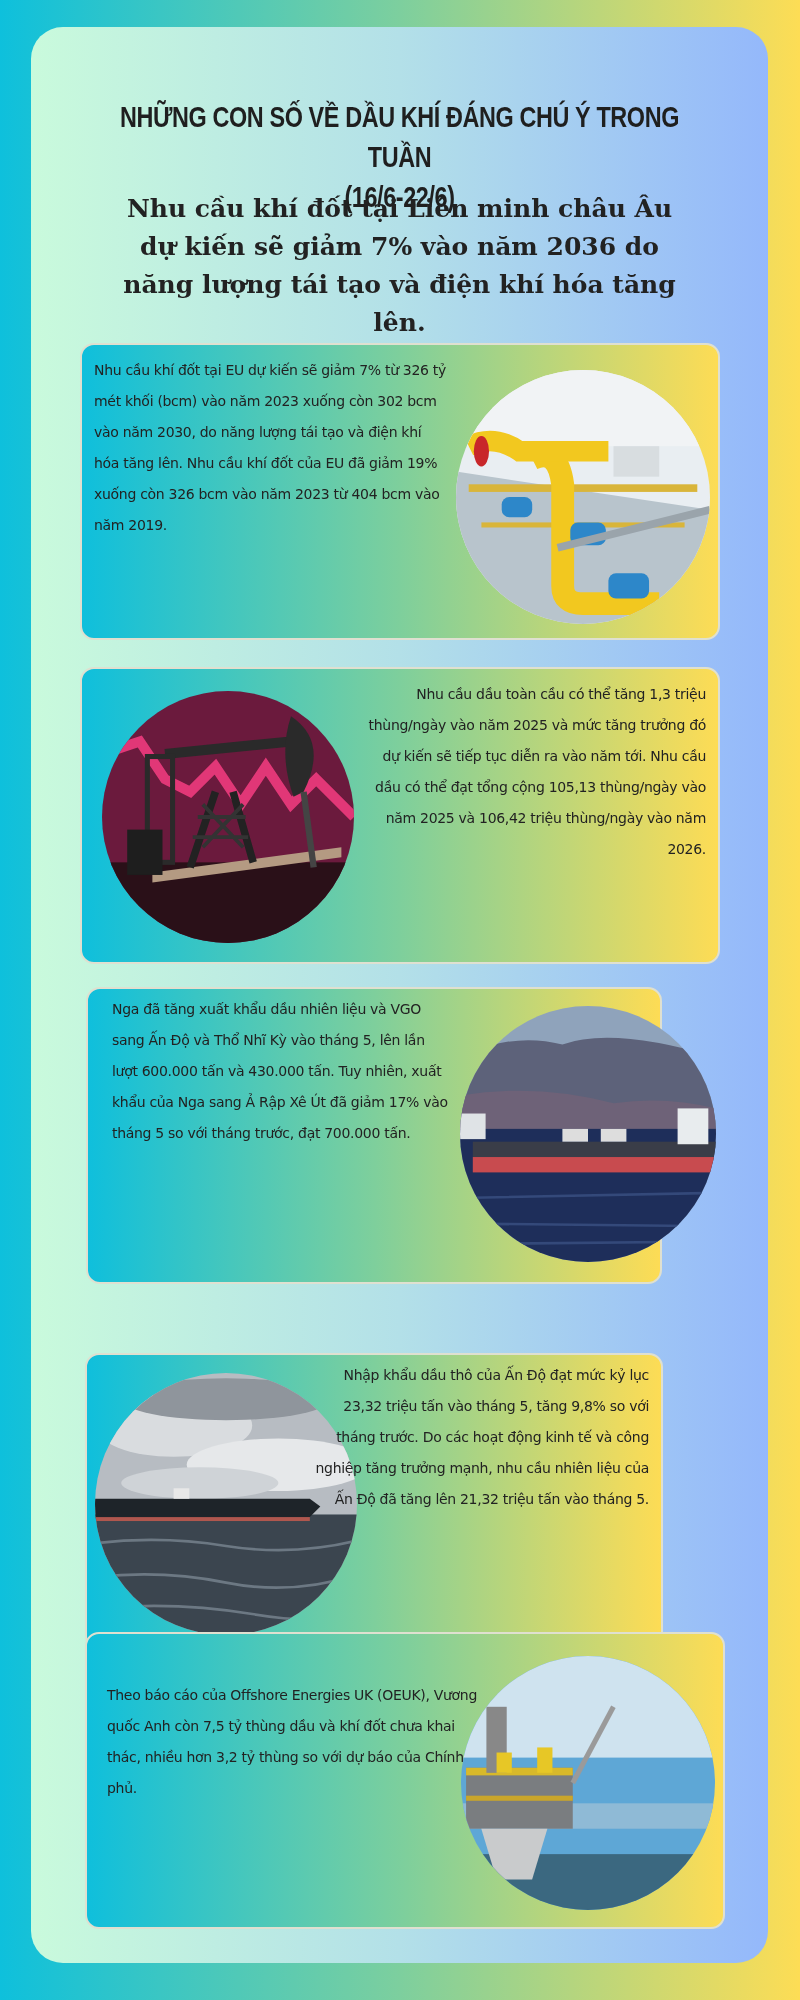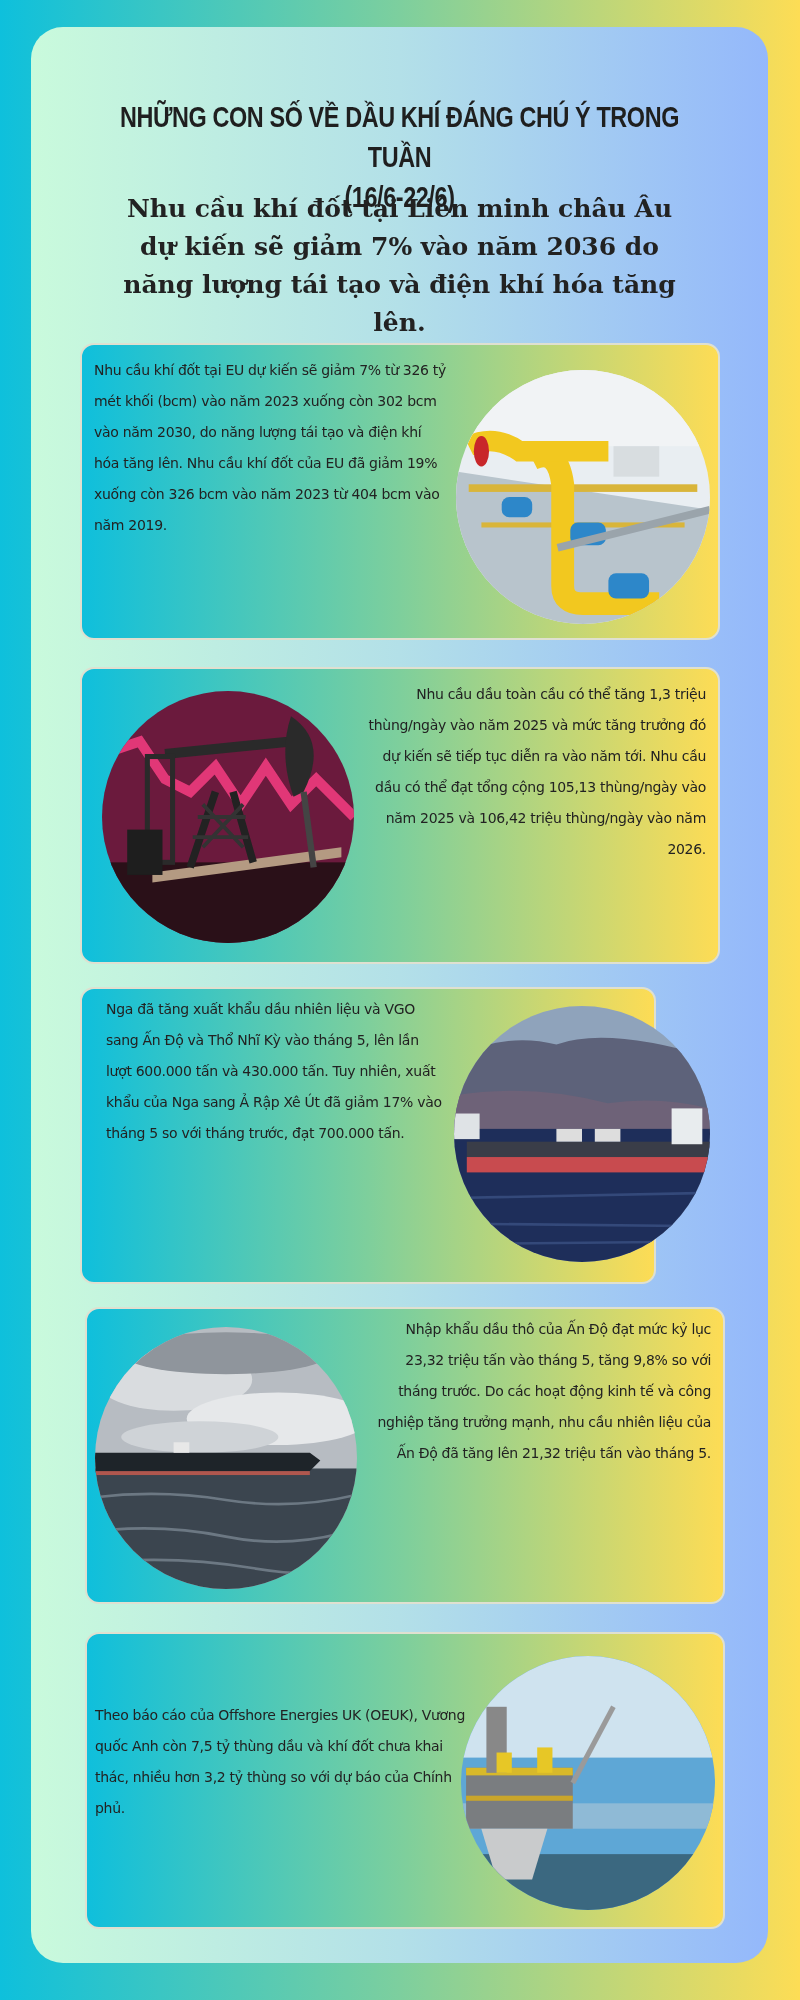--- a/index.html
+++ b/index.html
@@ -94,59 +94,59 @@
       <path d="M25 25 L75 20" stroke="#2a2a2a" stroke-width="4"></path>
       <path d="M75 10 Q90 20 80 40 L76 42 Q70 25 75 10Z" fill="#2a2a2a"></path>
       <rect x="18" y="26" width="10" height="42" fill="none" stroke="#2a2a2a" stroke-width="2"></rect>
       <path d="M80 40 L84 70" stroke="#444" stroke-width="2.5"></path>
       <rect x="10" y="55" width="14" height="18" fill="#1e1e1e"></rect>
     </svg>
   </div>
   <div class="text right" style="right:12px; top:10px; width:345px;margin-left:12px;">Nhu cầu dầu toàn cầu có thể tăng 1,3 triệu thùng/ngày vào năm 2025 và mức tăng trưởng đó dự kiến sẽ tiếp tục diễn ra vào năm tới. Nhu cầu dầu có thể đạt tổng cộng 105,13 thùng/ngày vào năm 2025 và 106,42 triệu thùng/ngày vào năm 2026.</div>
 </div>
 
-<div class="card" style="left:80px; top:987px; width:576px; height:297px;padding-left:32px;">
+<div class="card" style="left:86px; top:987px; width:576px; height:297px;padding-left:32px;">
   <div class="text" style="left:24px; top:5px; width:340px;">Nga đã tăng xuất khẩu dầu nhiên liệu và VGO sang Ấn Độ và Thổ Nhĩ Kỳ vào tháng 5, lên lần lượt 600.000 tấn và 430.000 tấn. Tuy nhiên, xuất khẩu của Nga sang Ả Rập Xê Út đã giảm 17% vào tháng 5 so với tháng trước, đạt 700.000 tấn.</div>
   <div class="photo" style="left:372px; top:17px; width:256px; height:256px;">
     <svg viewBox="0 0 100 100" preserveAspectRatio="none">
       <rect width="100" height="100" fill="#8fa3bb"></rect>
       <path d="M0 20 Q20 10 40 15 Q60 8 100 20 L100 50 L0 50Z" fill="#5d627a"></path>
       <path d="M0 35 Q30 30 60 38 Q80 35 100 40 L100 50 L0 50Z" fill="#6e6278"></path>
       <rect y="48" width="100" height="52" fill="#1e2e5a"></rect>
       <rect x="5" y="53" width="95" height="6" fill="#3a3d48"></rect>
       <rect x="5" y="59" width="95" height="6" fill="#c84b4f"></rect>
       <rect x="85" y="40" width="12" height="14" fill="#e8ecee"></rect>
       <rect x="40" y="48" width="10" height="5" fill="#ddd"></rect>
       <rect x="55" y="48" width="10" height="5" fill="#ddd"></rect>
       <rect x="0" y="42" width="10" height="10" fill="#dfe3e6"></rect>
       <path d="M0 75 L100 73 M0 85 L100 86 M0 93 L100 92" stroke="#34497a" stroke-width="1"></path>
     </svg>
   </div>
 </div>
 
-<div class="card" style="left:85px; top:1307px; width:640px; height:297px;">
+<div class="card" style="left:85px; top:1353px; width:578px; height:297px;">
   <div class="photo" style="left:8px; top:18px; width:262px; height:262px;">
     <svg viewBox="0 0 100 100" preserveAspectRatio="none">
       <rect width="100" height="100" fill="#b7bcc2"></rect>
       <ellipse cx="30" cy="20" rx="30" ry="12" fill="#d9dcdf"></ellipse>
       <ellipse cx="70" cy="35" rx="35" ry="10" fill="#e6e8ea"></ellipse>
       <ellipse cx="50" cy="10" rx="40" ry="8" fill="#8f959c"></ellipse>
       <ellipse cx="40" cy="42" rx="30" ry="6" fill="#cfd3d7"></ellipse>
       <rect y="54" width="100" height="46" fill="#3b454f"></rect>
       <path d="M0 48 L82 48 L86 51 L82 55 L0 56Z" fill="#1e2429"></path>
       <rect x="0" y="55" width="82" height="1.5" fill="#b0574e"></rect>
       <rect x="30" y="44" width="6" height="4" fill="#e8e8e8"></rect>
       <path d="M0 65 Q25 62 50 66 T100 64 M0 78 Q25 75 50 80 T100 77 M0 90 Q30 87 60 92 T100 90" stroke="#6c7883" stroke-width="1" fill="none"></path>
     </svg>
   </div>
   <div class="text right" style="right:12px; top:5px; width:345px;">Nhập khẩu dầu thô của Ấn Độ đạt mức kỷ lục 23,32 triệu tấn vào tháng 5, tăng 9,8% so với tháng trước. Do các hoạt động kinh tế và công nghiệp tăng trưởng mạnh, nhu cầu nhiên liệu của Ấn Độ đã tăng lên 21,32 triệu tấn vào tháng 5.</div>
 </div>
 
 <div class="card" style="left:85px; top:1632px; width:640px; height:297px;">
-  <div class="text" style="left:8px; top:46px; width:370px;margin-top:20px;">Theo báo cáo của Offshore Energies UK (OEUK), Vương quốc Anh còn 7,5 tỷ thùng dầu và khí đốt chưa khai thác, nhiều hơn 3,2 tỷ thùng so với dự báo của Chính phủ.</div>
+  <div class="text" style="left:20px; top:46px; width:370px;">Theo báo cáo của Offshore Energies UK (OEUK), Vương quốc Anh còn 7,5 tỷ thùng dầu và khí đốt chưa khai thác, nhiều hơn 3,2 tỷ thùng so với dự báo của Chính phủ.</div>
   <div class="photo" style="left:374px; top:22px; width:254px; height:254px;">
     <svg viewBox="0 0 100 100" preserveAspectRatio="none">
       <rect width="100" height="100" fill="#5ea7d6"></rect>
       <rect width="100" height="40" fill="#cfe3ef"></rect>
       <rect y="58" width="100" height="10" fill="#8fbad6"></rect>
       <rect y="78" width="100" height="22" fill="#3b6880"></rect>
       <rect x="2" y="44" width="42" height="24" fill="#7a7d80"></rect>
       <rect x="2" y="44" width="42" height="3" fill="#d8b92a"></rect>
       <rect x="2" y="55" width="42" height="2" fill="#c9a52b"></rect>
       <rect x="10" y="20" width="8" height="26" fill="#888"></rect>

